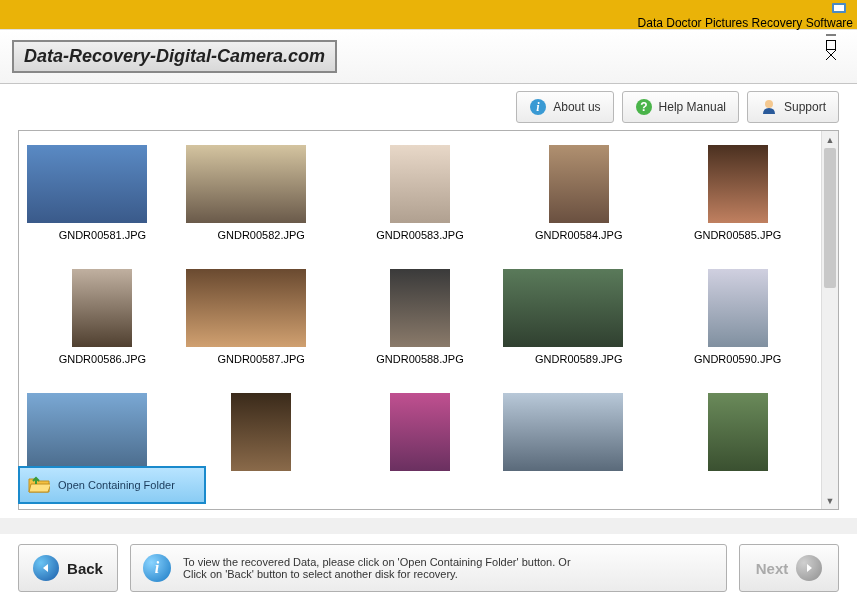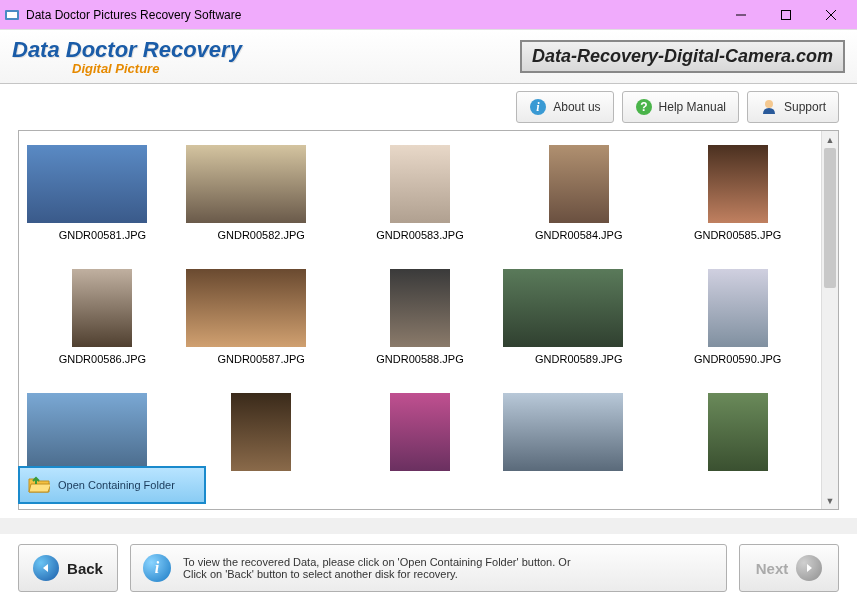--- a/index.html
+++ b/index.html
@@ -1,17 +1,17 @@
 <!DOCTYPE html>
 <html><head>
 <meta charset="utf-8">
 <style>
 * { box-sizing: border-box; margin: 0; padding: 0; }
 body { font-family: "Segoe UI", Tahoma, sans-serif; font-size: 12px; background: #f0f0f0; width: 857px; height: 604px; overflow: hidden; }
-.titlebar { height: 30px; background: #f0abfc; display: flex; align-items: center; padding: 0 4px; border-bottom: 1px solid #e0e0e0; }
+.titlebar { height: 30px; background: #eab308; display: flex; align-items: flex-end; padding: 0 4px; border-bottom: 1px solid #e0e0e0; flex-direction: column; }
 .titlebar .icon { width: 16px; height: 16px; margin-right: 6px; }
 .titlebar .title { flex: 1; font-size: 12px; color: #000; }
 .titlebar .winbtn { width: 45px; height: 28px; display: flex; align-items: center; justify-content: center; cursor: pointer; color: #000; }
 
 .header { height: 54px; background: linear-gradient(#fff, #f5f5f5); border-bottom: 1px solid #c5c5c5; display: flex; align-items: center; padding: 0 12px; }
 .brand { flex: 1; }
 .brand-main { font-size: 22px; font-weight: bold; font-style: italic; color: #1a5ca8; text-shadow: 1px 1px 0 rgba(0,0,0,0.1); }
 .brand-sub { font-size: 13px; font-weight: bold; font-style: italic; color: #e68a00; margin-left: 60px; margin-top: -2px; }
 .sitebadge { background: linear-gradient(#f0f0f0,#d8d8d8); border: 2px solid #888; border-radius: 0; padding: 4px 10px; font-size: 18px; font-weight: bold; font-style: italic; color: #222; }
 
@@ -80,24 +80,20 @@
     </div>
   <div class="winbtn">
       <svg width="10" height="10" viewBox="0 0 10 10">
         <line x1="0" y1="0" x2="10" y2="10" stroke="#000" stroke-width="1"></line>
         <line x1="10" y1="0" x2="0" y2="10" stroke="#000" stroke-width="1"></line>
       </svg>
     </div>
 </div>
 
 <div class="header">
-  <div class="brand">
-    <div class="brand-main">Data Doctor Recovery</div>
-    <div class="brand-sub">Digital Picture</div>
-  </div>
   <div class="sitebadge">Data-Recovery-Digital-Camera.com</div>
 </div>
 
 <div class="toolbar">
   <div class="tbtn">
     <span class="ticon">
         <svg viewBox="0 0 18 18">
           <circle cx="9" cy="9" r="8" fill="#3a9ad4"></circle>
           <text x="9" y="13" text-anchor="middle" fill="#fff" font-size="12" font-weight="bold" font-style="italic" font-family="Georgia">i</text>
         </svg>

